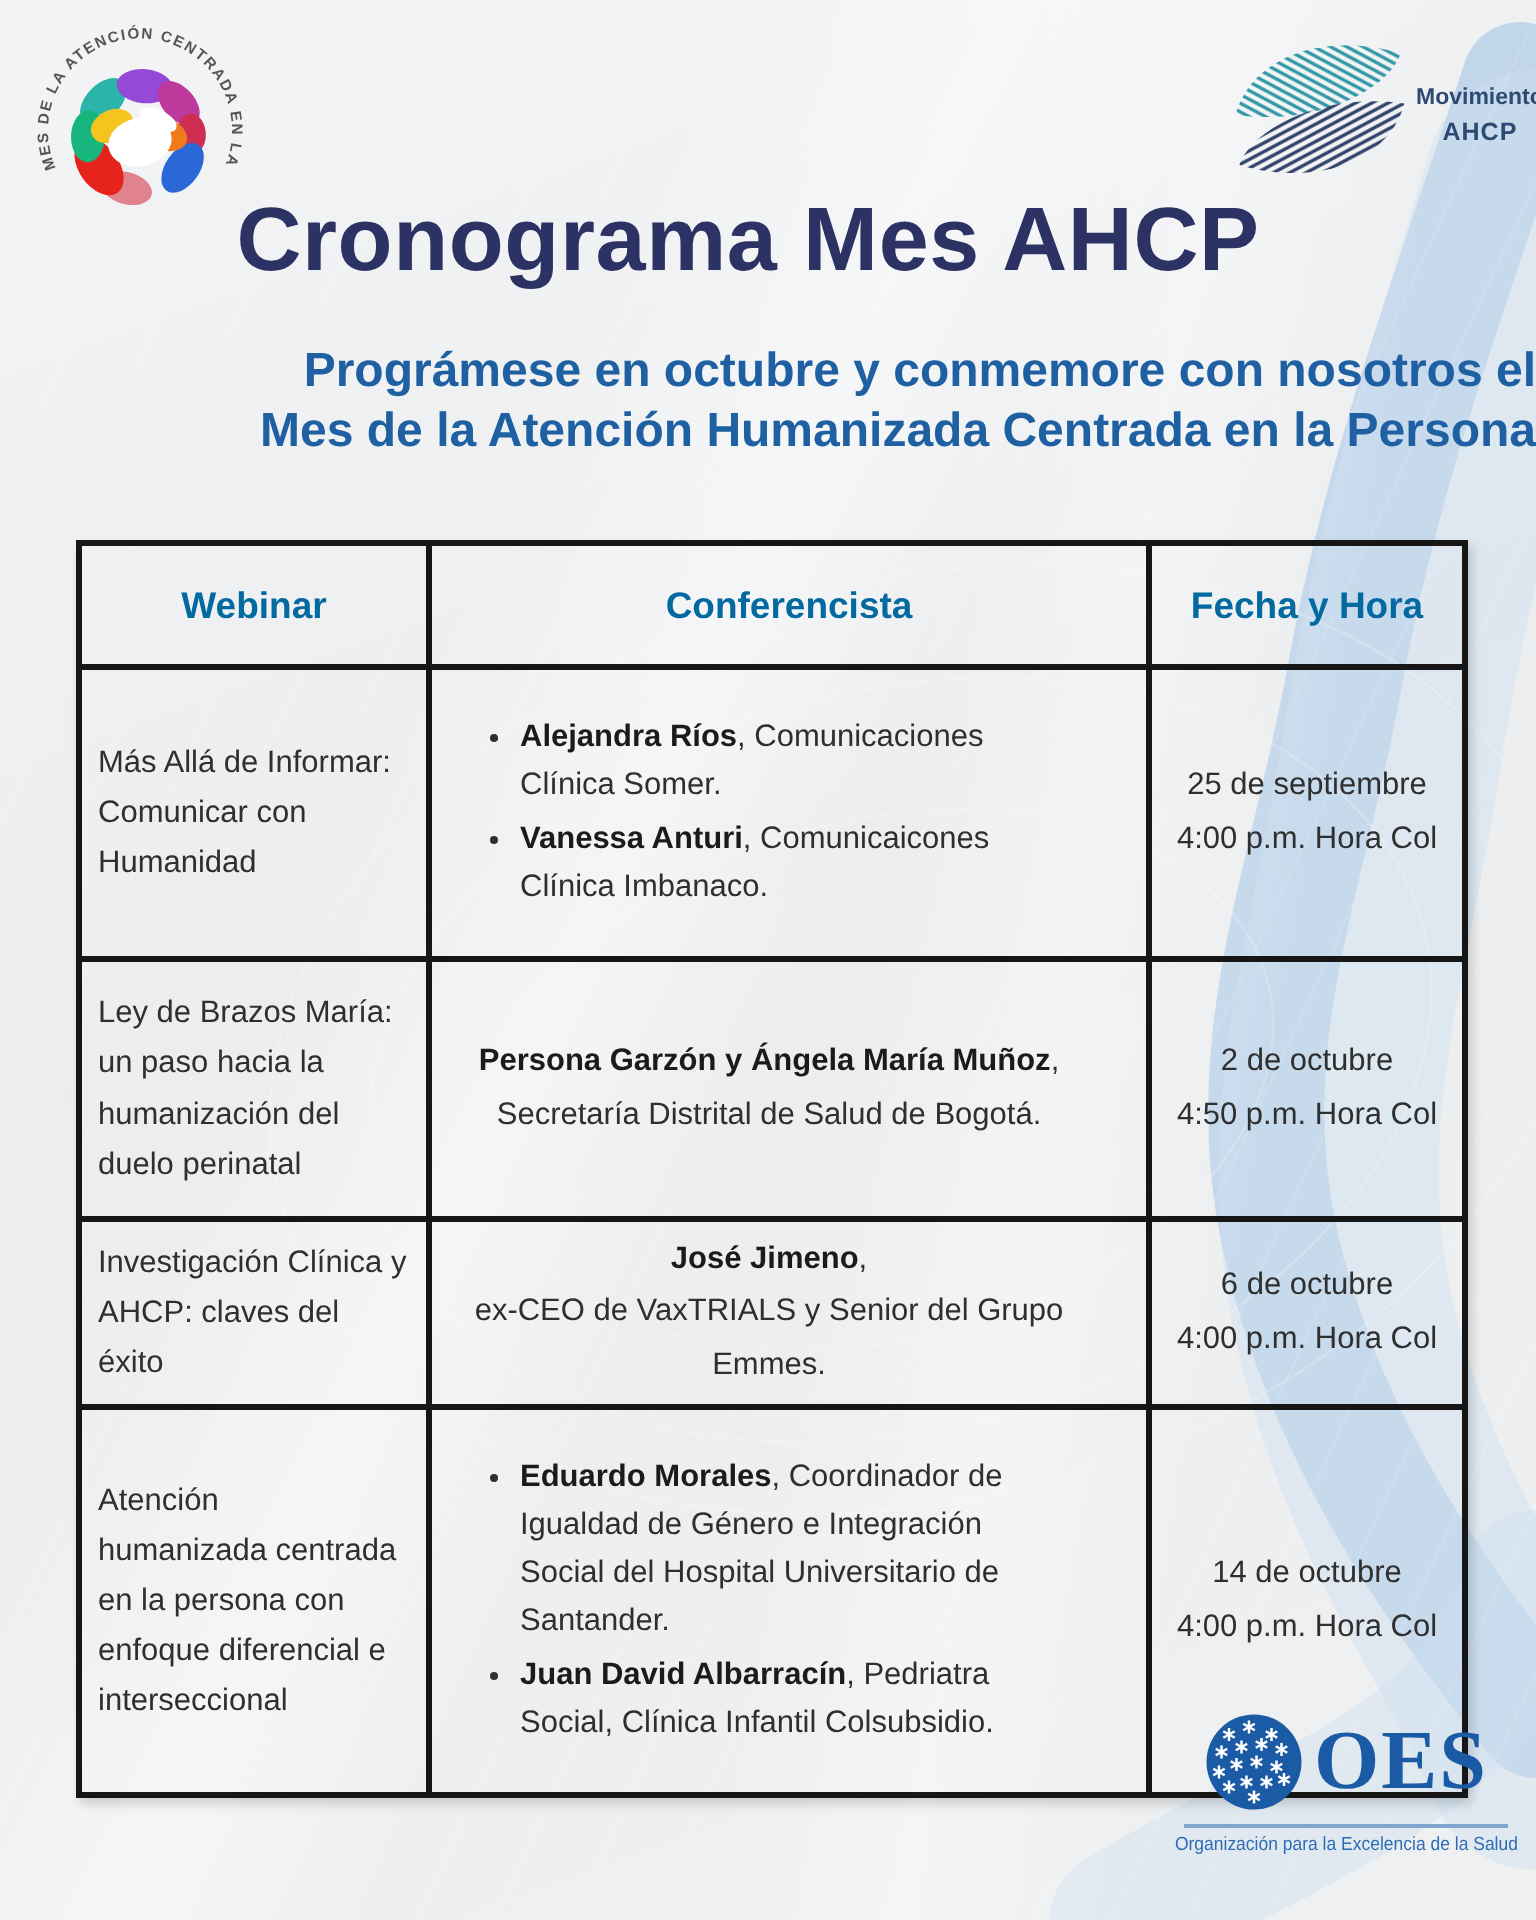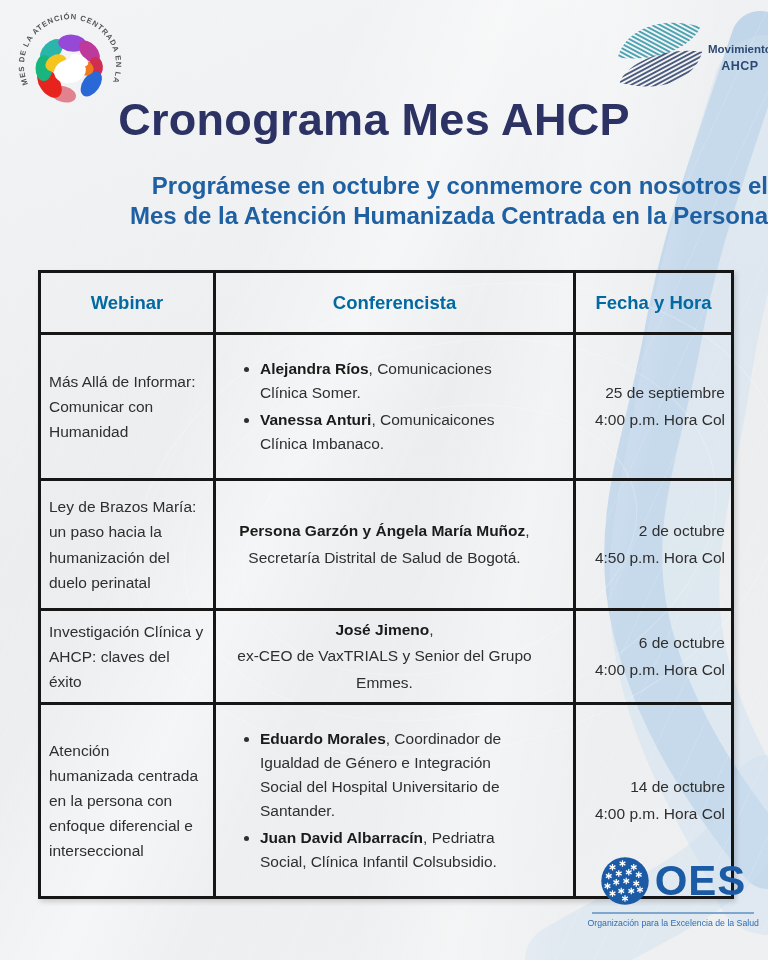--- a/index.html
+++ b/index.html
@@ -41,29 +41,29 @@
   table.sched th,table.sched td{border:3px solid #161616;vertical-align:middle;}
   col.c1{width:175px;} col.c2{width:360px;} col.c3{width:158px;}
   thead tr{height:62px;}
   tbody tr:nth-child(1){height:100px;}
   tbody tr:nth-child(2){height:130px;}
   tbody tr:nth-child(3){height:81px;}
   tbody tr:nth-child(4){height:151px;}
   th{font-size:18.5px;font-weight:bold;color:#0369a1;text-align:center;background:transparent;}
   td{font-size:15.5px;color:#2f2f2f;background:transparent;}
   td.webinar{ text-align:left;white-space:pre-line;line-height:1.62;padding:0 8px;}
-  td.dates{   text-align:right;white-space:pre-line;line-height:1.7; padding:0 6px;}
+  td.dates{   text-align:center;white-space:pre-line;line-height:1.7; padding:0 6px;}
   td.speakers{padding:6px 30px 6px 10px;}
   td.speakers ul{margin:16px;padding-left:18px;text-align:left;}
   td.speakers li{margin:3px 0;line-height:1.55;}
   td.speakers .sp-center{text-align:center;line-height:1.7;padding:0 6px;}
   td.speakers b{font-weight:bold;color:#1b1b1b;}
   
   .oes{position:absolute;left:577px;top:856px;width:192px;display:flex;flex-direction:column;align-items:center;}
-  .oes-row{display:flex;align-items:center;gap:5px;}
+  .oes-row{display:flex;align-items:center;gap:5px;font-family:Liberation Serif, serif;}
   .oes-row svg{width:50px;height:50px;}
   .oes-acronym{font-size:42px;font-weight:bold;color:#1b5ba5;letter-spacing:1px;line-height:1;}
   .oes-rule{width:162px;height:2px;background:#7fa6cf;margin-top:6px;}
   .oes-tagline{font-size:9.5px;color:#2e6cb5;margin-top:3px;white-space:nowrap;transform:scaleX(.92);}
 </style>
 </head>
 <body>
 
 <div class="stage">
 

